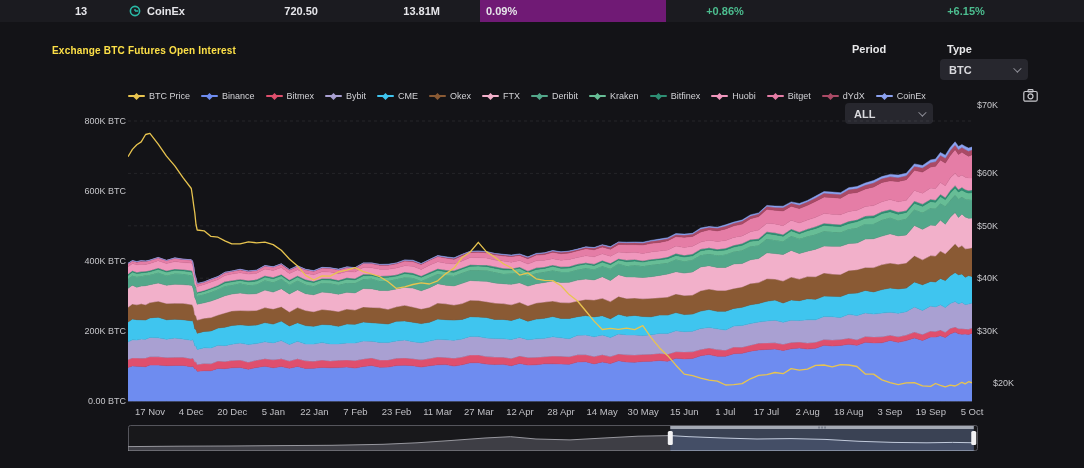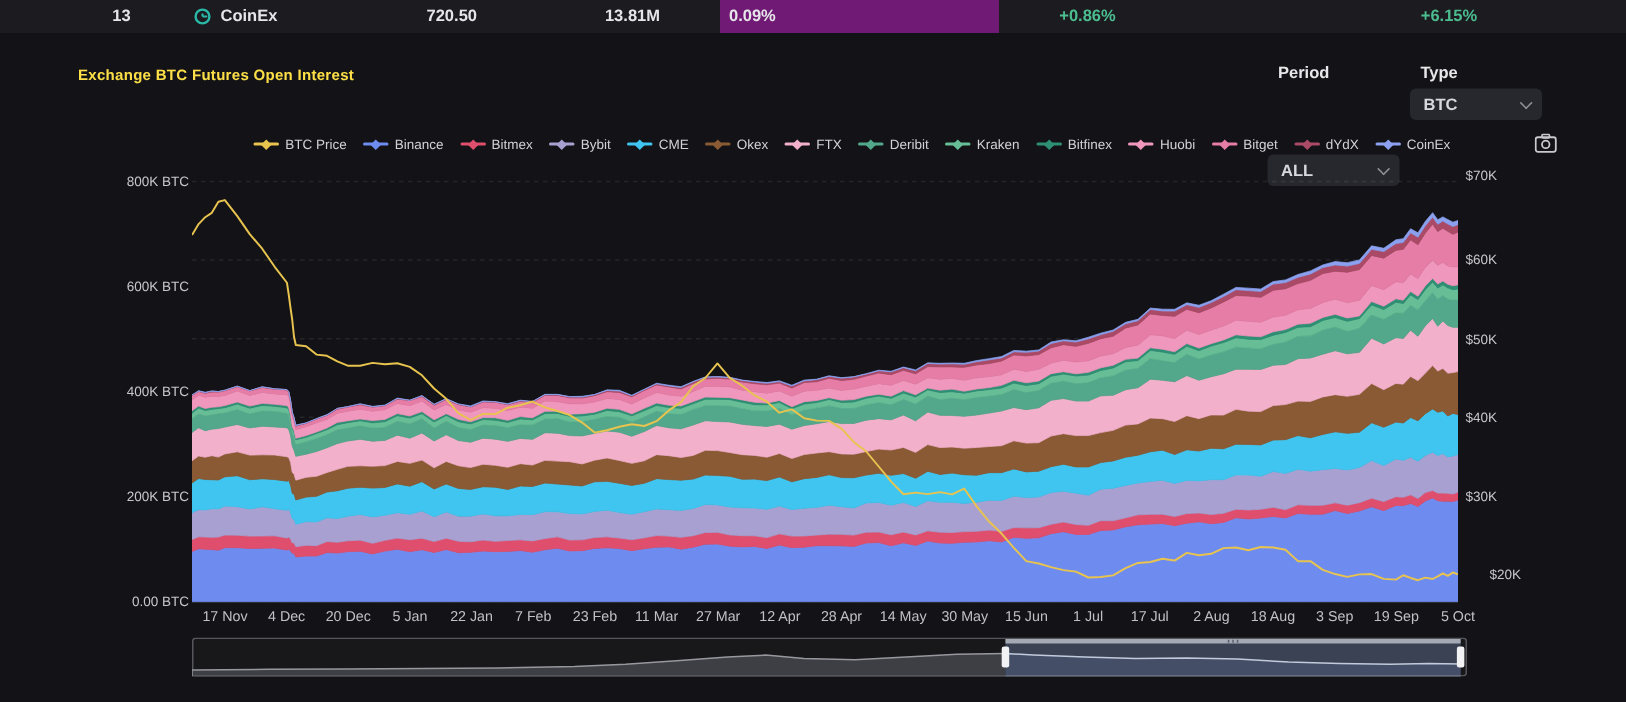--- a/index.html
+++ b/index.html
@@ -23,21 +23,21 @@
   .page-title { position:absolute; left:52px; top:45px; font-size:10px; font-weight:bold; color:#fde047; letter-spacing:.2px; }
   .ctrl-label { position:absolute; font-size:11px; font-weight:bold; color:#e8e8ea; }
   .dropdown { position:absolute; width:88px; height:21px; background:#27272e; border-radius:4px;
     display:flex; align-items:center; justify-content:space-between; padding:0 9px; cursor:pointer; }
   .dropdown .dd-val { font-size:11px; font-weight:bold; color:#d9d9dd; }
   .chev { width:6px; height:6px; border-right:1.5px solid #8f8f98; border-bottom:1.5px solid #8f8f98;
     transform:rotate(45deg) translateY(-2px); }
 
   
   .legend { position:absolute; left:128px; top:88px; width:880px; height:16px;
-    display:flex; align-items:center; justify-content:center; gap:11px; }
+    display:flex; align-items:center; gap:11px; }
   .lg-item { display:flex; align-items:center; gap:4px; cursor:pointer; }
   .lg-marker { width:17px; height:7px; position:relative; }
   .lg-marker::before { content:""; position:absolute; left:0; top:2.5px; width:17px; height:2px; border-radius:1px; background:currentColor; }
   .lg-marker::after { content:""; position:absolute; left:6px; top:1px; width:5px; height:5px; transform:rotate(45deg); background:currentColor; }
   .lg-label { font-size:9px; color:#d2d2d6; white-space:nowrap; }
   .camera-btn { position:absolute; left:1020px; top:86px; width:20px; height:18px; cursor:pointer;
     display:flex; align-items:center; justify-content:center; }
 
   
   #plot { position:absolute; left:128px; top:118px; }
@@ -172,21 +172,21 @@
     <path d="M0.0 38.7 L4.4 31.4 L8.8 26.8 L13.2 23.9 L17.6 16.5 L21.9 15.4 L30.2 26.1 L38.5 38.1 L46.8 47.8 L55.0 59.7 L63.3 70.5 L64.5 78.5 L65.7 87.5 L66.8 95.0 L68.0 106.5 L69.2 112.0 L76.1 112.8 L83.0 118.4 L90.0 119.2 L96.9 122.9 L103.8 125.8 L112.1 125.8 L120.4 123.9 L128.6 124.8 L136.9 124.2 L145.2 126.6 L153.3 132.2 L161.4 141.0 L169.5 147.9 L177.6 157.4 L185.7 162.0 L194.0 157.9 L202.2 158.1 L210.5 153.8 L218.8 152.2 L227.0 149.7 L235.3 153.6 L243.6 156.0 L251.8 158.7 L260.1 163.7 L268.4 170.4 L276.7 168.8 L284.9 166.5 L293.2 164.8 L301.5 166.0 L309.7 162.8 L317.9 155.6 L326.0 150.1 L334.1 139.5 L342.2 134.0 L350.3 124.3 L358.5 133.9 L366.8 139.2 L375.1 145.6 L383.3 149.8 L391.6 157.1 L399.9 154.9 L408.2 160.8 L416.4 162.4 L424.7 162.6 L433.0 167.7 L441.2 176.6 L449.5 183.0 L457.8 193.0 L466.1 203.1 L474.3 211.5 L482.4 210.4 L490.5 211.4 L498.6 210.1 L506.7 211.6 L514.8 207.7 L523.1 219.6 L531.4 229.7 L539.7 237.7 L547.9 247.2 L556.2 256.1 L564.5 257.7 L572.7 260.1 L581.0 262.1 L589.3 263.1 L597.6 267.0 L605.8 266.7 L614.1 265.6 L622.4 260.8 L630.6 257.3 L638.9 256.7 L647.0 254.5 L655.1 255.7 L663.2 250.6 L671.3 252.2 L679.4 251.2 L687.7 247.4 L696.0 247.0 L704.2 248.8 L712.5 246.7 L720.8 247.0 L729.0 248.5 L737.3 256.1 L745.6 256.1 L753.9 261.9 L762.1 264.7 L770.2 266.6 L778.3 264.9 L786.4 264.7 L794.5 267.9 L802.6 268.4 L807.5 265.5 L812.4 267.3 L817.3 268.8 L822.2 267.1 L827.1 268.0 L830.5 266.3 L833.9 264.3 L837.2 265.9 L840.6 263.7 L844.0 264.8 " fill="none" stroke="#e8c44f" stroke-width="1.3" stroke-linejoin="round"></path>
   </svg>
 <div id="ylabs-left">
     <div class="ylab-l" style="top: 116px;">800K BTC</div>
     <div class="ylab-l" style="top: 186px;">600K BTC</div>
     <div class="ylab-l" style="top: 256px;">400K BTC</div>
     <div class="ylab-l" style="top: 326px;">200K BTC</div>
     <div class="ylab-l" style="top: 396px;">0.00 BTC</div>
   </div>
 <div id="ylabs-right">
-    <div class="ylab-r" style="top: 112px;">$70K</div>
+    <div class="ylab-r" style="top: 100px;">$70K</div>
     <div class="ylab-r" style="top: 168.4px;">$60K</div>
     <div class="ylab-r" style="top: 220.8px;">$50K</div>
     <div class="ylab-r" style="top: 273.2px;">$40K</div>
     <div class="ylab-r" style="top: 325.6px;">$30K</div>
     <div class="ylab-r" style="top: 378px; margin-left: 16px;">$20K</div>
   </div>
 <div id="xlabs">
     <div class="xlab" style="left: 150px;">17 Nov</div>
     <div class="xlab" style="left: 191.1px;">4 Dec</div>
     <div class="xlab" style="left: 232.2px;">20 Dec</div>

